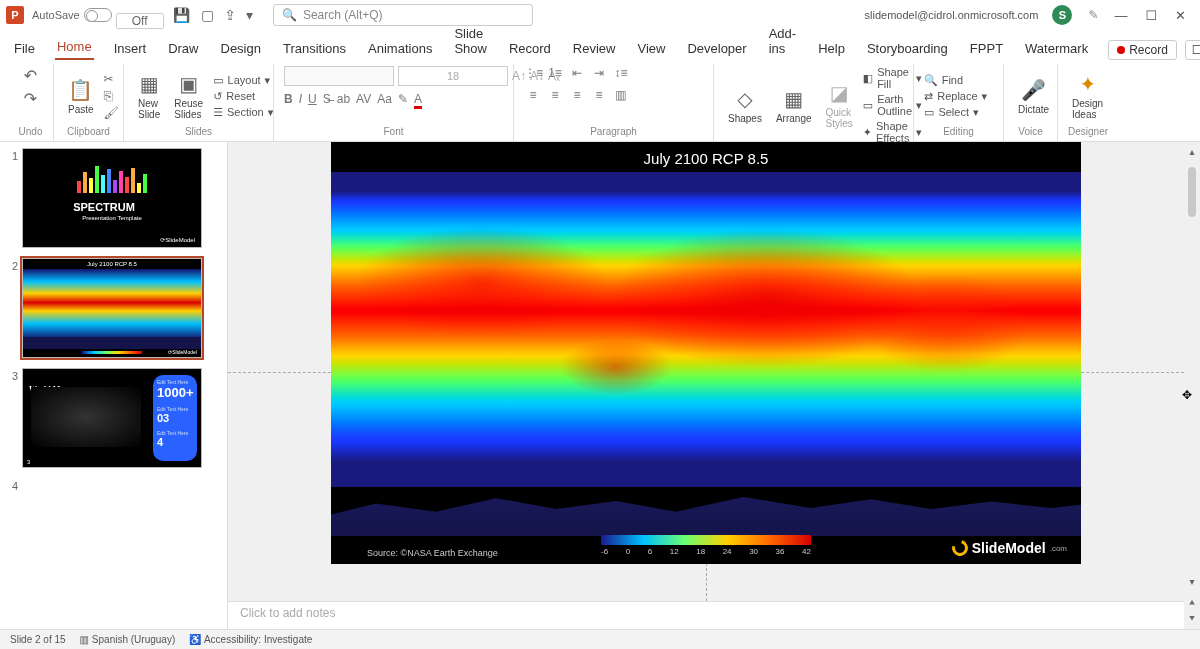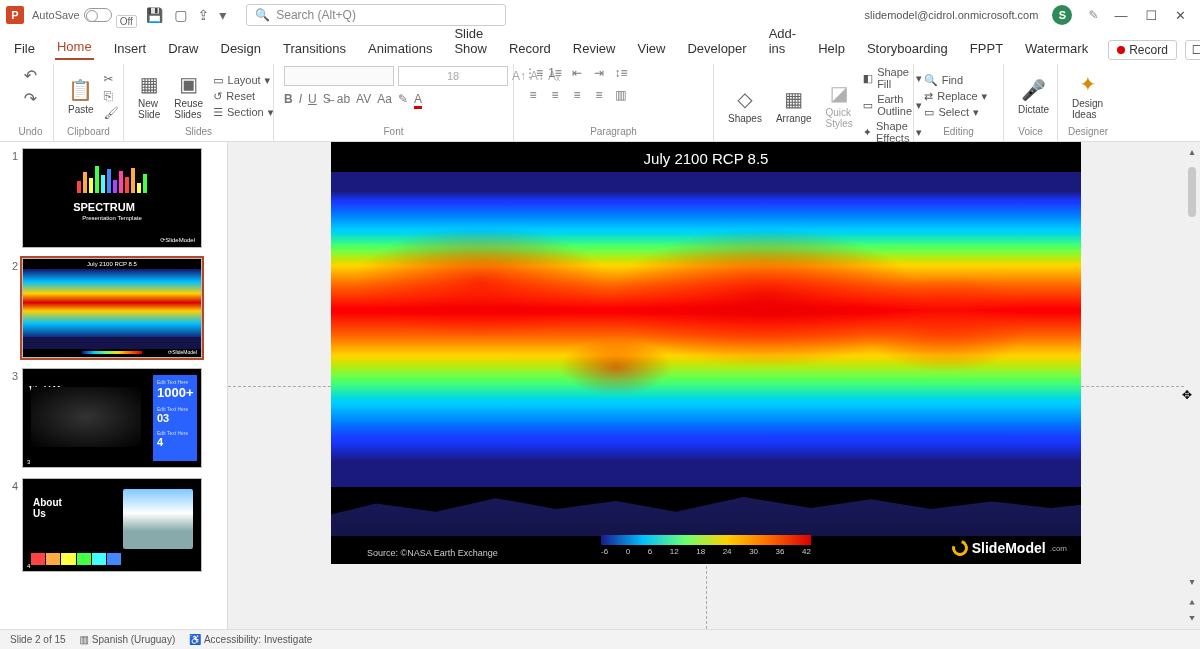--- a/index.html
+++ b/index.html
@@ -94,21 +94,21 @@
   .viewbtns span{cursor:pointer;padding:0 3px;color:#666;font-size:12px;}
 </style>
 </head>
 <body>
 
 <div class="titlebar">
   <div class="app-icon">P</div>
   <div class="autosave">
     <span>AutoSave</span>
     <span class="toggle"></span>
-    <span style="font-size:10px;border:1px solid #ccc;padding:0 3px;border-radius:2px;margin-top:12px;">Off</span>
+    <span style="font-size:12px;border:1px solid #ccc;padding:0 15px;border-radius:2px;margin-top:12px;">Off</span>
   </div>
   <div class="qat">
     <span>💾</span>
     <span>▢</span>
     <span>⇪</span>
     <span>▾</span>
   </div>
   <div class="searchbox">
     <span>🔍</span>
     <span>Search (Alt+Q)</span>
@@ -321,47 +321,34 @@
         <div style="position:absolute;bottom:3px;left:50%;transform:translateX(-50%);width:60px;height:3px;background:linear-gradient(to right,#14148e,#0cf,#6f6,#fd0,#f60,#d00);"></div>
         <div class="tlabel" style="bottom:2px;right:4px;font-size:5px;">⟳SlideModel</div>
       </div>
     </div>
 
     <div class="thumb-wrap">
       <div class="thumb-num">3</div>
       <div class="thumb">
         <div class="tlabel" style="top:16px;left:6px;font-size:8px;font-weight:bold;font-family:Liberation Serif, serif;">World Map</div>
         <div style="position:absolute;top:18px;left:8px;width:110px;height:60px;background:radial-gradient(#333,#000);border-radius:2px;"></div>
-        <div style="position:absolute;top:6px;right:4px;width:44px;height:86px;background:#2962ff;border-radius:0;padding:4px;">
+        <div style="position:absolute;top:6px;right:4px;width:44px;height:86px;background:#2962ff;border-radius:10px;padding:4px;">
           <div style="color:#cde;font-size:5px;">Edit Text Here</div>
           <div style="color:#fff;font-size:13px;font-weight:bold;">1000+</div>
           <div style="color:#cde;font-size:5px;margin-top:6px;">Edit Text Here</div>
           <div style="color:#fff;font-size:11px;font-weight:bold;">03</div>
           <div style="color:#cde;font-size:5px;margin-top:6px;">Edit Text Here</div>
           <div style="color:#fff;font-size:11px;font-weight:bold;">4</div>
         </div>
         <div class="tlabel" style="bottom:2px;left:4px;font-size:6px;">3</div>
       </div>
     </div>
 
     <div class="thumb-wrap">
       <div class="thumb-num">4</div>
-      <div class="thumb" style="height:94px;">
-        <div class="tlabel" style="top:18px;left:10px;font-size:10px;font-weight:bold;line-height:1.1;">About<br>Us</div>
-        <div style="position:absolute;top:10px;right:8px;width:70px;height:60px;background:linear-gradient(#7ec8ff,#fff 40%,#8aa 70%);border-radius:2px;"></div>
-        <div style="position:absolute;bottom:6px;left:8px;right:80px;height:12px;display:flex;gap:1px;">
-          <span style="flex:1;background:#f44;"></span>
-            <span style="flex:1;background:#fa4;"></span>
-            <span style="flex:1;background:#ff4;"></span>
-            <span style="flex:1;background:#4f4;"></span>
-            <span style="flex:1;background:#4ff;"></span>
-            <span style="flex:1;background:#48f;"></span>
-        </div>
-        <div class="tlabel" style="bottom:2px;left:4px;font-size:6px;">4</div>
-      </div>
     </div>
   </div>
 
   <div class="editor">
     <div class="canvas-area">
       <div class="guide-v"></div>
       <div class="guide-h"></div>
       <div class="slide">
         <div class="heat-title">July 2100 RCP 8.5</div>
         <div class="heatmap"></div>
@@ -384,20 +371,21 @@
           </div>
         </div>
         <div class="logo">
           <span class="logo-o"></span>
           <span>SlideModel</span>
             <small>.com</small>
         </div>
       </div>
       <div class="cursor-move" style="left:954px;top:246px;">✥</div>
     </div>
+    <div class="notes">Click to add notes</div>
   </div>
 
   <div class="vscroll">
     <span class="vbtn">▴</span>
     <div class="scroll-thumb"></div>
     <div style="flex:1;"></div>
     <span class="vbtn">▾</span>
     <span class="vbtn" style="margin-top:6px;">⯅</span>
     <span class="vbtn">⯆</span>
   </div>

